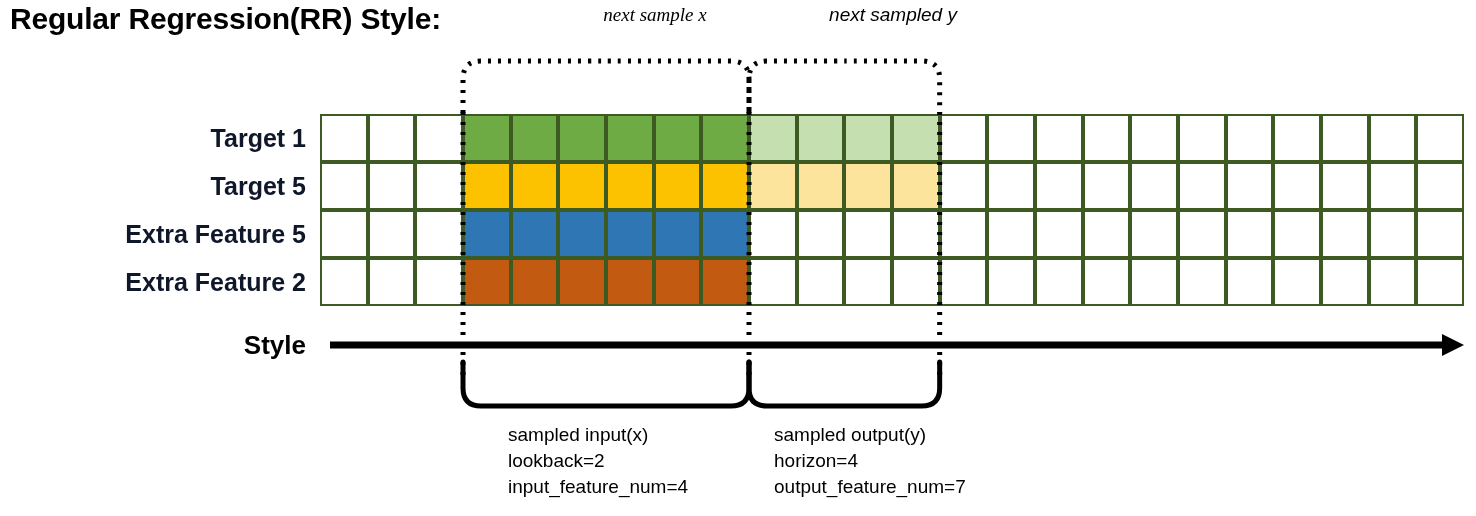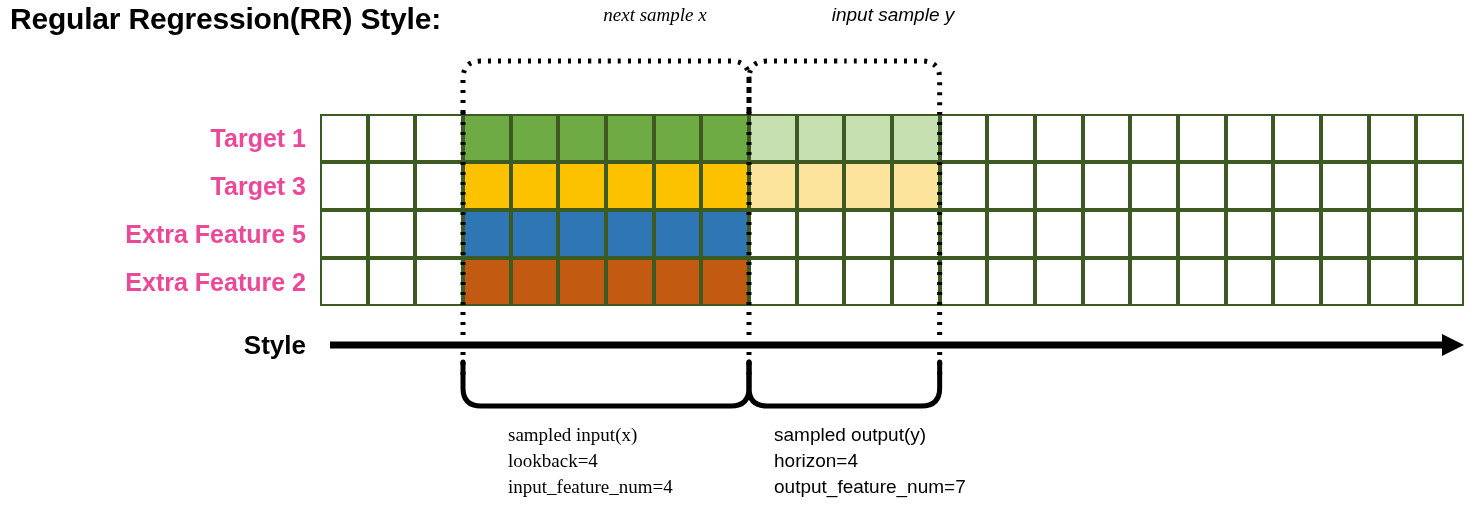--- a/index.html
+++ b/index.html
@@ -11,21 +11,21 @@
   #stage{position:absolute;left:0;top:0;width:1476px;height:380px;}
 
   .title{
     position:absolute;left:10px;top:2px;
     font-size:30px;font-weight:bold;color:#000;
     white-space:nowrap;letter-spacing:-0.2px;
   }
 
   .row-label{
     position:absolute;right:0;width:320px;text-align:right;
-    font-size:25px;font-weight:bold;color:#ec4899;white-space:nowrap;
+    font-size:25px;font-weight:bold;color:#0f172a;white-space:nowrap;
     padding-right:14px;box-sizing:border-box;
     height:48px;line-height:48px;
   }
   .time-label{
     position:absolute;left:0;width:320px;text-align:right;
     padding-right:14px;box-sizing:border-box;
     font-size:26px;font-weight:bold;color:#000;
     top:327px;height:36px;line-height:36px;
   }
 
@@ -53,21 +53,21 @@
   }
 </style>
 </head>
 <body>
 
 <div id="stage">
 
   <div class="title">Regular Regression(RR) Style:</div>
 
   <div class="row-label" style="left:0;top:114px;">Target 1</div>
-  <div class="row-label" style="left:0;top:162px;">Target 3</div>
+  <div class="row-label" style="left:0;top:162px;">Target 5</div>
   <div class="row-label" style="left:0;top:210px;">Extra Feature 5</div>
   <div class="row-label" style="left:0;top:258px;">Extra Feature 2</div>
 
   <div class="time-label">Style</div>
 
   <div id="grid">
       <div class="cell" style="background: rgb(255, 255, 255); left: 2px; top: 2px; width: 43.6667px; height: 44px;"></div>
       <div class="cell" style="background: rgb(255, 255, 255); left: 49.6667px; top: 2px; width: 43.6667px; height: 44px;"></div>
       <div class="cell" style="background: rgb(255, 255, 255); left: 97.3333px; top: 2px; width: 43.6667px; height: 44px;"></div>
       <div class="cell" style="background: rgb(111, 171, 68); left: 145px; top: 2px; width: 43.6667px; height: 44px;"></div>
@@ -159,25 +159,25 @@
       <div class="cell" style="background: rgb(255, 255, 255); left: 812.333px; top: 146px; width: 43.6667px; height: 44px;"></div>
       <div class="cell" style="background: rgb(255, 255, 255); left: 860px; top: 146px; width: 43.6667px; height: 44px;"></div>
       <div class="cell" style="background: rgb(255, 255, 255); left: 907.667px; top: 146px; width: 43.6667px; height: 44px;"></div>
       <div class="cell" style="background: rgb(255, 255, 255); left: 955.333px; top: 146px; width: 43.6667px; height: 44px;"></div>
       <div class="cell" style="background: rgb(255, 255, 255); left: 1003px; top: 146px; width: 43.6667px; height: 44px;"></div>
       <div class="cell" style="background: rgb(255, 255, 255); left: 1050.67px; top: 146px; width: 43.6667px; height: 44px;"></div>
       <div class="cell" style="background: rgb(255, 255, 255); left: 1098.33px; top: 146px; width: 43.6667px; height: 44px;"></div>
     </div>
 
   <div class="toplabel" style="left:525px;top:4px;width:260px;font-family:Liberation Serif, serif;">next sample x</div>
-  <div class="toplabel" style="left:763px;top:4px;width:260px;">input sample y</div>
-
-  <div class="annot" style="left:508px;top:422px;font-family:Liberation Serif, serif;">
+  <div class="toplabel" style="left:763px;top:4px;width:260px;">next sampled y</div>
+
+  <div class="annot" style="left:508px;top:422px;">
       <div>sampled input(x)</div>
-      <div>lookback=4</div>
+      <div>lookback=2</div>
       <div>input_feature_num=4</div>
     </div>
   <div class="annot" style="left:774px;top:422px;">
       <div>sampled output(y)</div>
       <div>horizon=4</div>
       <div>output_feature_num=7</div>
     </div>
 
   <svg id="overlay" viewBox="0 0 1476 516" xmlns="http://www.w3.org/2000/svg">
     <g id="ov-dotted">

